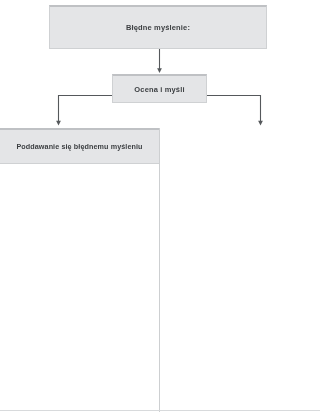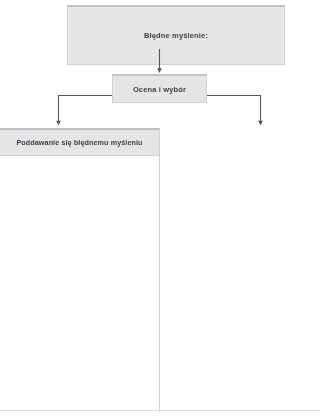--- a/index.html
+++ b/index.html
@@ -38,24 +38,24 @@
   }
   .flow-box .box-label {
     font-size: 7.5px;
     font-weight: bold;
     letter-spacing: 0.15px;
     color: #3c3f42;
     line-height: 1.2;
   }
 
   #box-problem {
-    left: 67px;
+    left: 49px;
     top: 5px;
     width: 218px;
-    height: 60px;
+    height: 44px;
   }
   #box-evaluate {
     left: 112px;
     top: 74px;
     width: 95px;
     height: 29px;
   }
 
   
   #connectors {
@@ -78,21 +78,21 @@
   }
   .column {
     position: relative;
     box-sizing: border-box;
     flex: 1 1 50%;
     display: flex;
     flex-direction: column;
   }
   .column-header {
     box-sizing: border-box;
-    height: 28px;
+    height: 36px;
     background: #e4e5e7;
     border-top: 2px solid #bfc1c4;
     border-bottom: 1px solid #cfd1d3;
     display: flex;
     align-items: center;
     justify-content: center;
     text-align: center;
     font-size: 7.2px;
     font-weight: bold;
     letter-spacing: 0.1px;
@@ -117,21 +117,21 @@
 </head>
 <body>
 
 <div id="worksheet">
 
   <div class="flow-box" id="box-problem">
     <span class="box-label">Błędne myślenie:</span>
   </div>
 
   <div class="flow-box" id="box-evaluate">
-    <span class="box-label">Ocena i wybór</span>
+    <span class="box-label">Ocena i myśli</span>
   </div>
 
   <svg id="connectors" viewBox="0 0 320 417">
     <defs>
       <marker id="arrowhead" markerWidth="6" markerHeight="6" refX="2.6" refY="3" orient="auto" markerUnits="userSpaceOnUse">
         <path d="M0.3,0.6 L5.2,3 L0.3,5.4 z" fill="#55585b"></path>
       </marker>
     </defs>
 
     <g>

